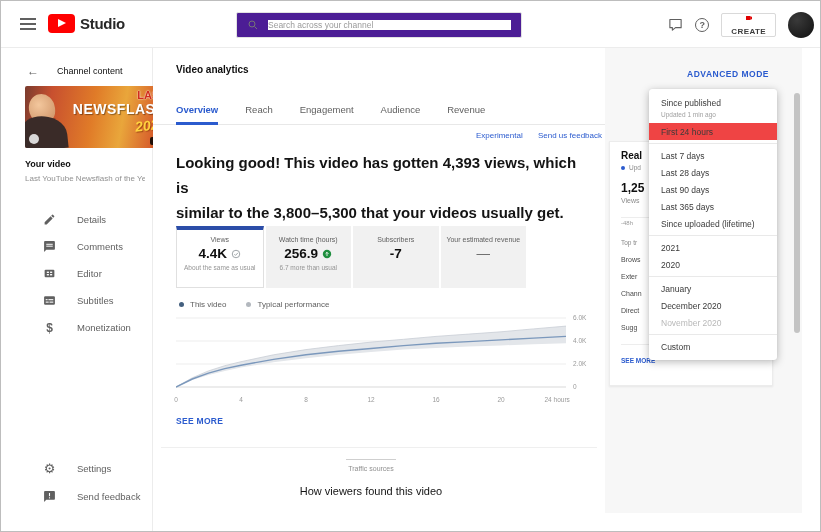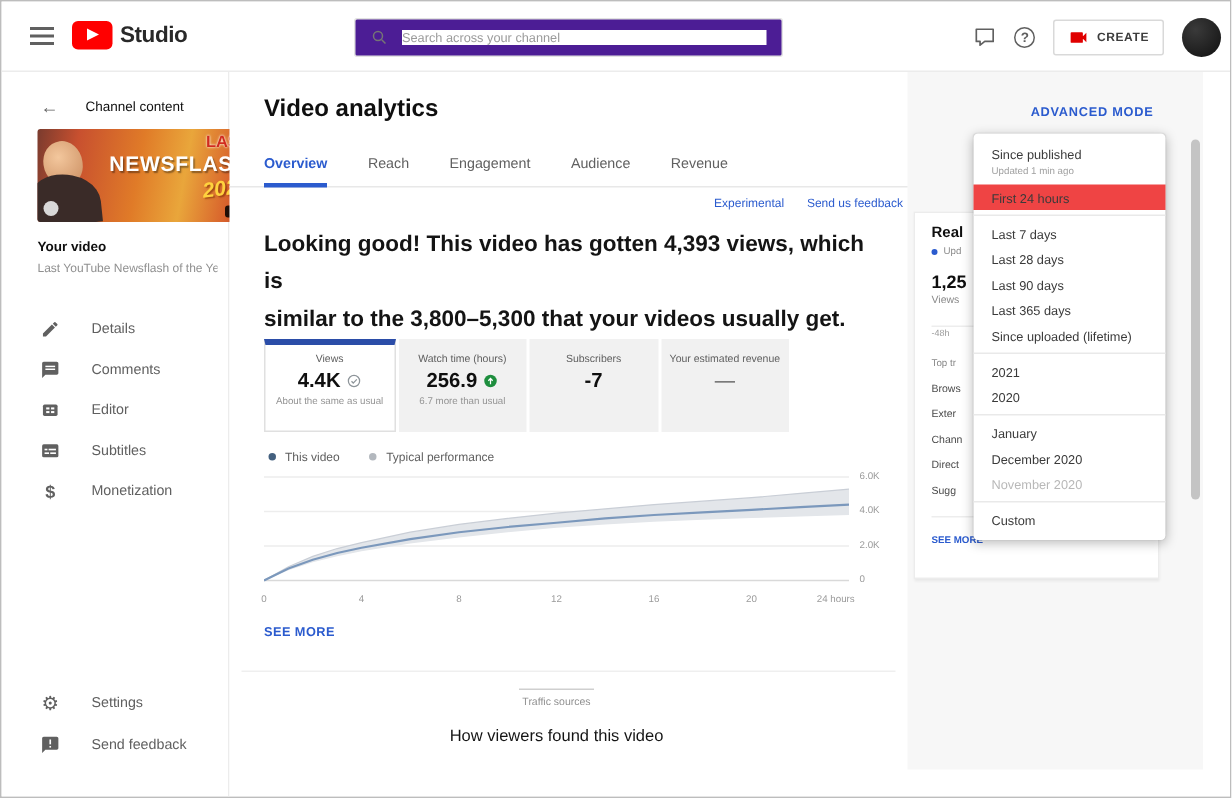--- a/index.html
+++ b/index.html
@@ -23,21 +23,21 @@
   .searchbox svg { width:12px; height:12px; color:#757575; flex:0 0 auto; }
   .searchbox input { border:none; outline:none; margin-left:9px; width:100%; font-size:8.5px;
                      font-family:"Liberation Sans",sans-serif; color:#333; }
   .searchbox input::placeholder { color:#9a9a9a; }
   .tb-right { position:absolute; right:6px; top:0; height:47px; display:flex; align-items:center; gap:12px; }
   .tb-ic { width:16px; height:16px; color:#606060; display:flex; align-items:center; justify-content:center; }
   .tb-ic svg { width:15px; height:15px; }
   .help-circle { width:14px; height:14px; border:1.5px solid #606060; border-radius:50%; font-size:9px;
                  color:#606060; display:flex; align-items:center; justify-content:center; font-weight:bold; }
   .create-btn { height:24px; border:1px solid #d9d9d9; border-radius:2px; background:#fff; display:flex;
-                align-items:center; gap:5px; padding:0 9px; cursor:pointer; }
+                align-items:center; gap:5px; padding:0 9px; cursor:pointer;flex-direction:column; }
   .create-btn svg { width:14px; height:14px; }
   .create-label { font-size:8px; font-weight:bold; color:#3c3c3c; letter-spacing:.4px; }
   .avatar { width:26px; height:26px; border-radius:50%; background:radial-gradient(circle at 35% 30%, #3a3a3a, #101010); }
 
   
   .sidebar { position:absolute; left:0; top:47px; width:152px; bottom:0; background:#fff;
              border-right:1px solid #ececec; }
   .back-row { position:absolute; left:26px; top:16px; display:flex; align-items:center; gap:18px; cursor:pointer; }
   .back-arrow { font-size:12px; color:#606060; }
   .back-label { font-size:9px; color:#0f0f0f; }
@@ -53,35 +53,35 @@
   .tt3 { font-size:14px; font-weight:900; font-style:italic; color:#ffd23e; transform:rotate(-7deg);
          display:inline-block; margin-top:2px; text-shadow:1px 1px 1px rgba(120,40,0,.6); }
   .thumb-duration { position:absolute; right:3px; bottom:3px; background:rgba(0,0,0,.85); color:#fff;
                     font-size:6px; padding:1px 3px; border-radius:2px; }
   .thumb-badge { position:absolute; left:4px; bottom:4px; width:10px; height:10px; border-radius:50%;
                  background:rgba(235,235,235,.9); }
   .your-video { position:absolute; left:24px; top:111px; font-size:9px; font-weight:bold; color:#0f0f0f; }
   .video-title { position:absolute; left:24px; top:126px; width:120px; font-size:8px; color:#909090;
                  white-space:nowrap; overflow:hidden; }
   .side-menu { position:absolute; left:0; top:158px; width:100%; }
-  .side-item { position:relative; height:27px; display:flex; align-items:center; padding-left:26px; gap:21px;
+  .side-item { position:relative; height:27px; display:flex; align-items:center; padding-left:42px; gap:21px;
                cursor:pointer; color:#606060; }
   .side-item.active { color:#c00000; background:#fbf1f0; }
   .side-item.active::before { content:""; position:absolute; left:0; top:0; bottom:0; width:3px; background:#c00000; }
   .side-icon { width:13px; height:13px; display:flex; align-items:center; justify-content:center; }
   .side-icon svg { width:13px; height:13px; fill:currentColor; }
   .side-label { font-size:9.5px; }
   .side-item.active .side-label { font-weight:bold; }
   .side-footer { position:absolute; left:0; bottom:21px; width:100%; }
   .side-footer .side-item { height:28px; }
 
   
   .main { position:absolute; left:152px; top:47px; right:0; bottom:0; background:#fff; }
   .right-zone { position:absolute; left:452px; top:0; width:197px; height:465px; background:#f7f7f7; }
-  .page-title { position:absolute; left:23px; top:16px; font-size:16px; font-weight:bold; color:#0f0f0f; }
+  .page-title { position:absolute; left:23px; top:16px; font-size:10px; font-weight:bold; color:#0f0f0f; }
   .advanced { position:absolute; right:51px; top:21px; font-size:8.5px; font-weight:bold; letter-spacing:.5px;
               color:#2b5bce; cursor:pointer; }
   .tabs-row { position:absolute; left:0; top:48px; width:452px; height:29px; border-bottom:1px solid #e8e8e8;
               display:flex; gap:27px; padding-left:23px; }
   .tab { font-size:9.5px; color:#606060; padding-top:8px; position:relative; cursor:pointer; }
   .tab.active { color:#2b5bce; font-weight:bold; }
   .tab.active::after { content:""; position:absolute; left:0; right:0; bottom:-1px; height:3px; background:#2b5bce; }
   .exp-row { position:absolute; top:83px; left:0; width:449px; text-align:right; font-size:8px; }
   .exp-row span { color:#2b5bce; cursor:pointer; }
   .exp-row .gap { margin-left:13px; }

